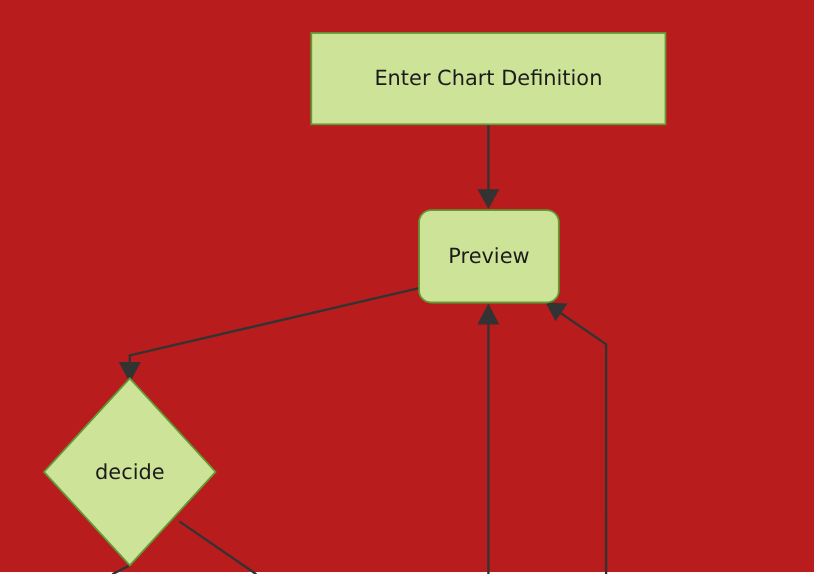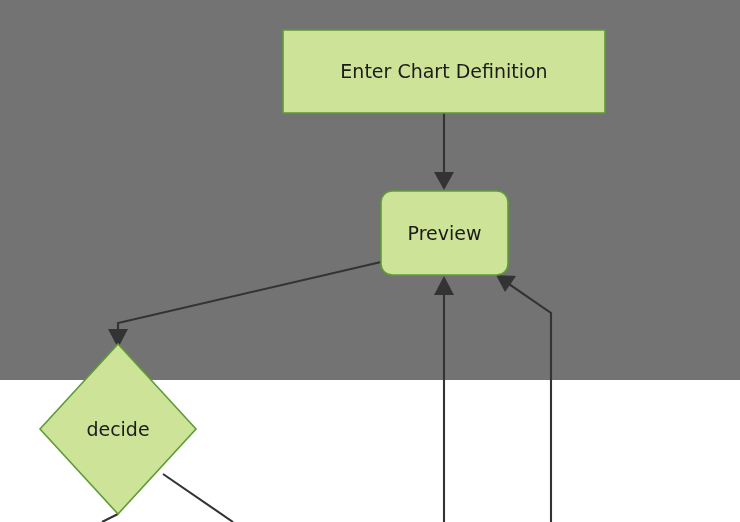--- a/index.html
+++ b/index.html
@@ -10,22 +10,22 @@
   body {
     width: 740px;
     height: 522px;
     background: #ffffff;
     font-family: "DejaVu Sans", "Liberation Sans", sans-serif;
     overflow: hidden;
   }
   #diagram-root {
     position: relative;
     width: 740px;
-    height: 380px;
-    background: #737373;
+    height: 520px;
+    background: #b91c1c;
   }
   #flowchart-svg {
     position: absolute;
     top: 0;
     left: 0;
     width: 740px;
     height: 522px;
     display: block;
   }
   .node-shape {

